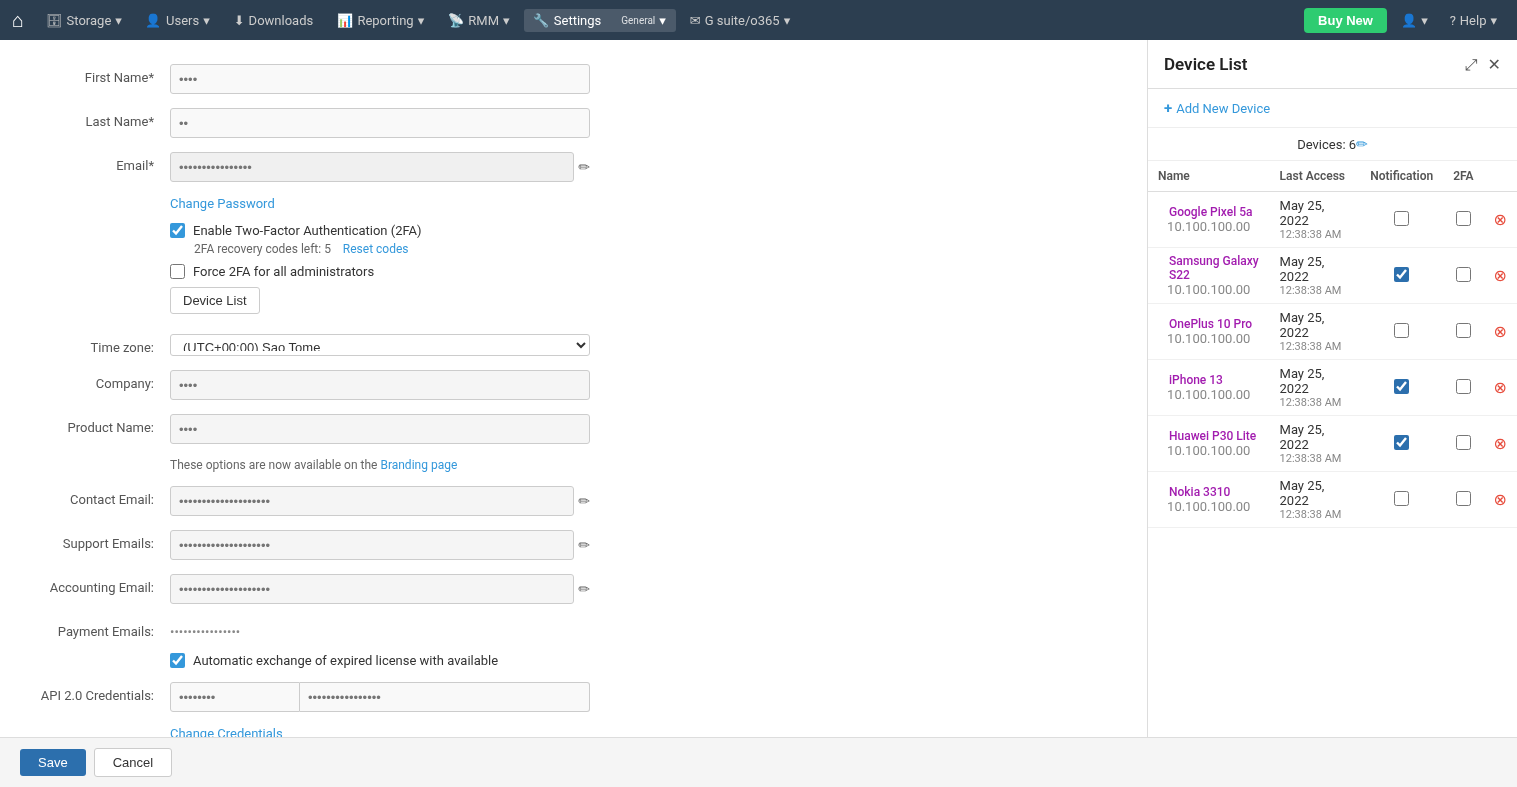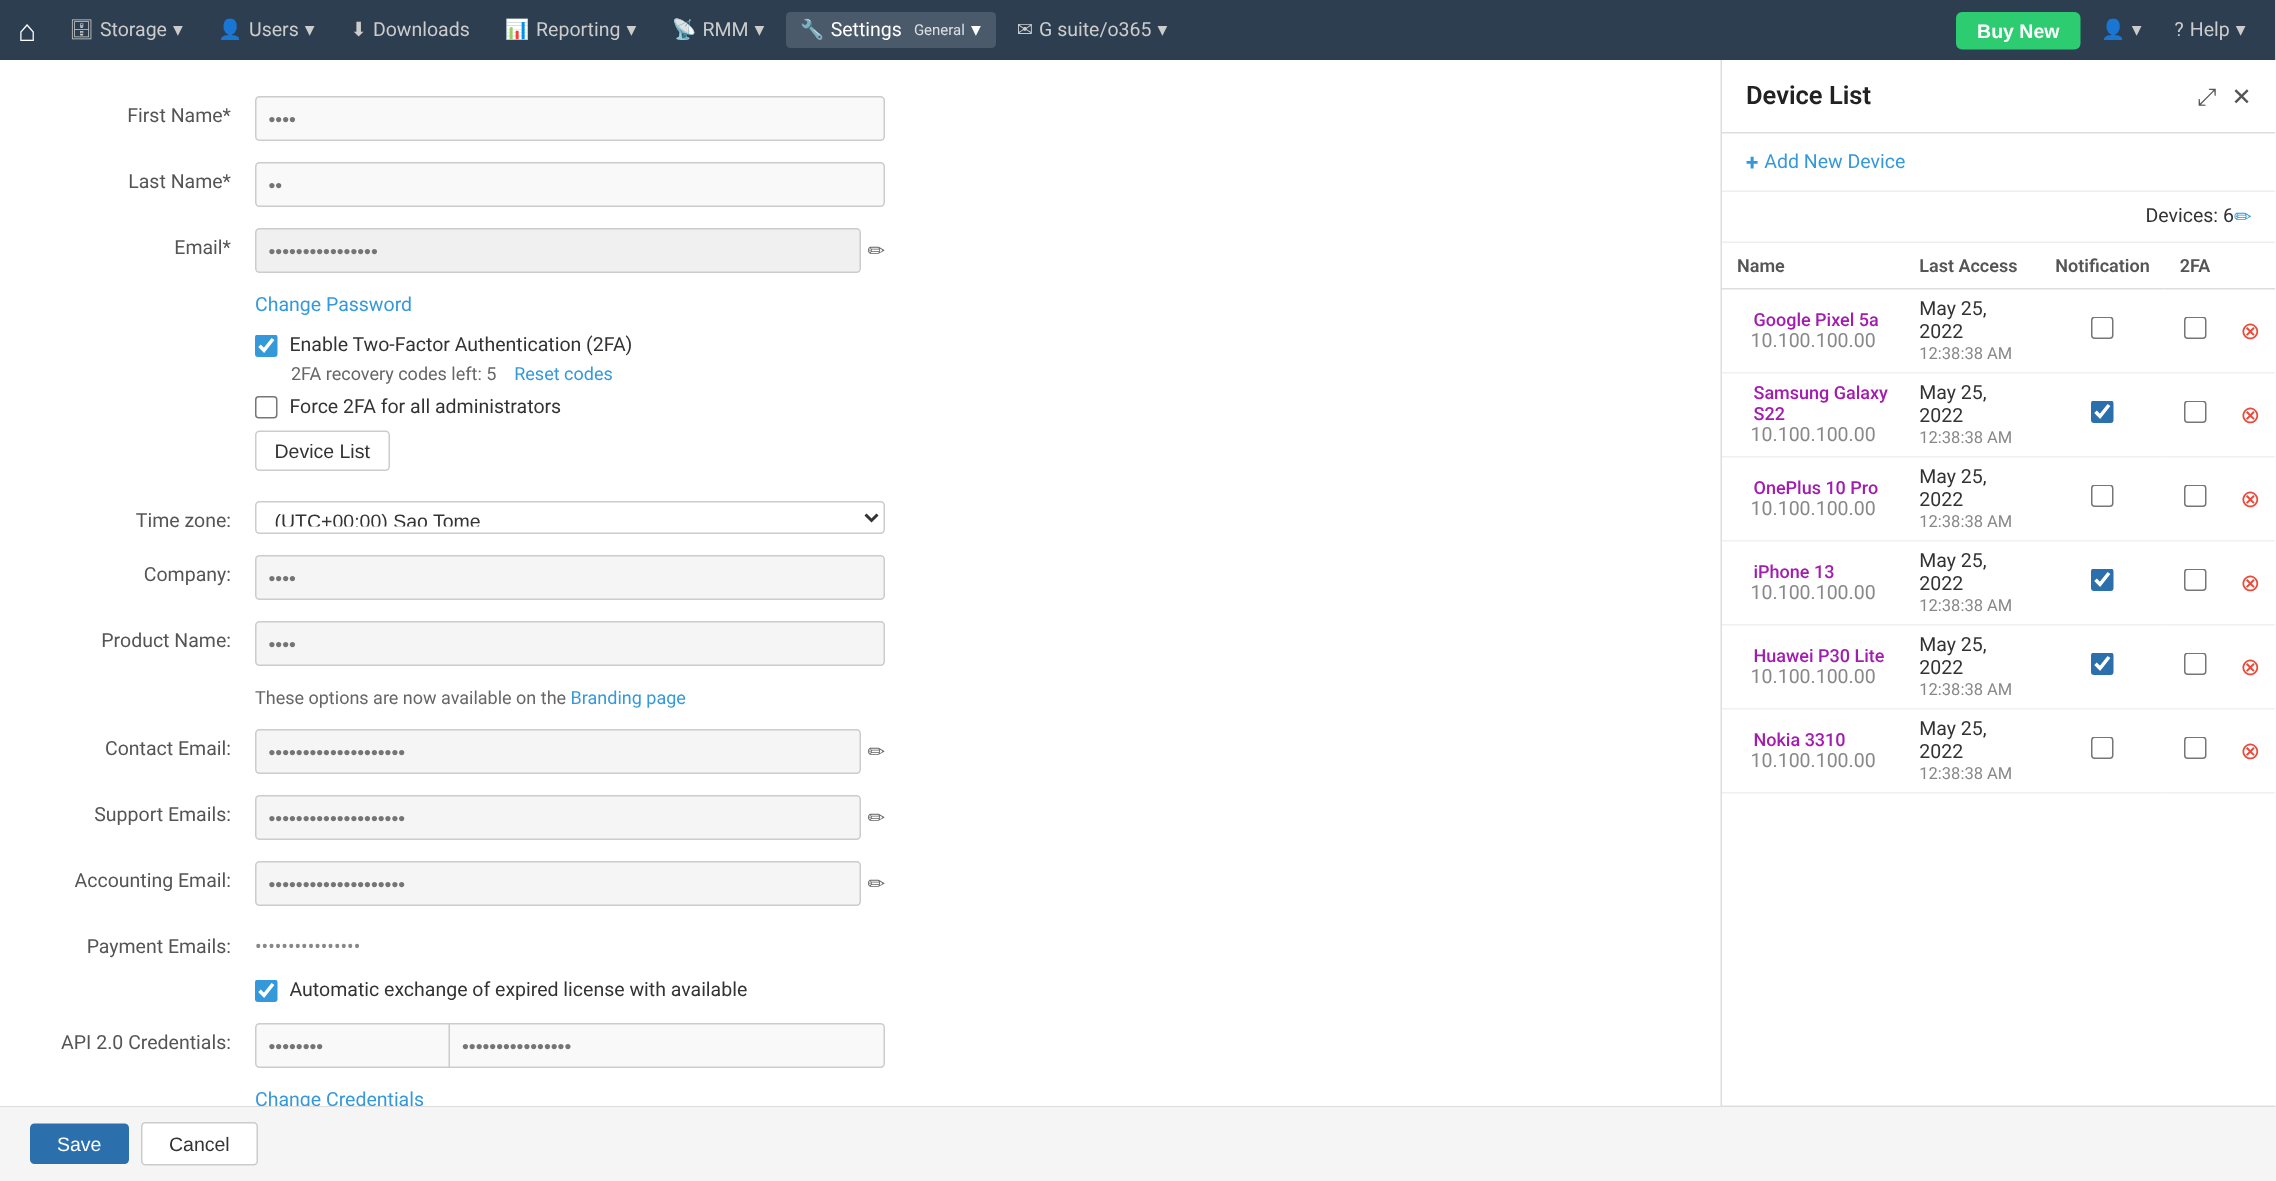--- a/index.html
+++ b/index.html
@@ -104,21 +104,21 @@
     .panel-header-icons { display: flex; gap: 10px; align-items: center; }
     .panel-icon-btn { cursor: pointer; color: #555; font-size: 16px; }
 
     .add-device-row {
       padding: 10px 16px; border-bottom: 1px solid #eee;
       display: flex; align-items: center; gap: 6px;
     }
     .add-device-link { color: #3498db; cursor: pointer; font-size: 13px; display: flex; align-items: center; gap: 4px; }
 
     .devices-count-row {
-      padding: 8px 16px; display: flex; align-items: center; justify-content: flex-end;
+      padding: 8px 16px; display: flex; align-items: center; justify-content: center;
       border-bottom: 1px solid #eee;
     }
     .devices-count { font-size: 13px; color: #333; }
     .edit-pencil { color: #3498db; cursor: pointer; font-size: 14px; }
 
     .device-table { width: 100%; border-collapse: collapse; }
     .device-table th {
       text-align: left; padding: 8px 10px; font-size: 12px;
       color: #555; border-bottom: 1px solid #ddd; font-weight: 600;
       white-space: nowrap;
@@ -173,21 +173,21 @@
   <div class="topnav-item">
     <span>📡</span>
     <span>RMM</span>
     <span>▾</span>
   </div>
 
   <div class="topnav-item active-nav">
     <span>🔧</span>
     <span>Settings</span>
     <br>
-    <small style="font-size:10px;opacity:0.8;">General</small>
+    <small style="font-size:10px;opacity:0.8;margin-left:12px;">General</small>
     <span>▾</span>
   </div>
 
   <div class="topnav-item">
     <span>✉</span>
     <span>G suite/o365</span>
     <span>▾</span>
   </div>
 
   <div class="topnav-right">

